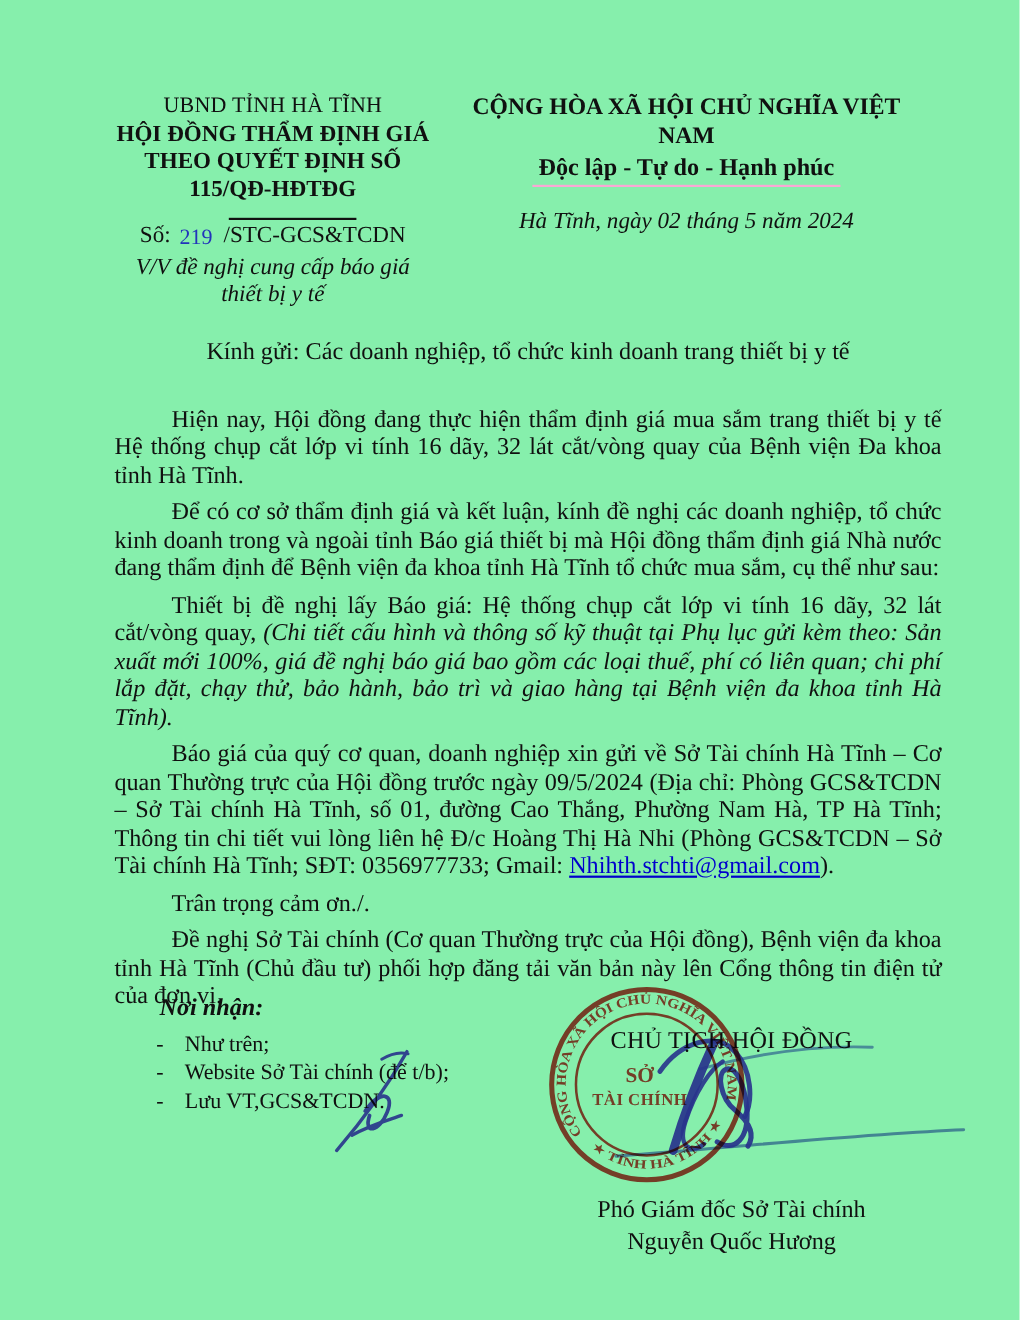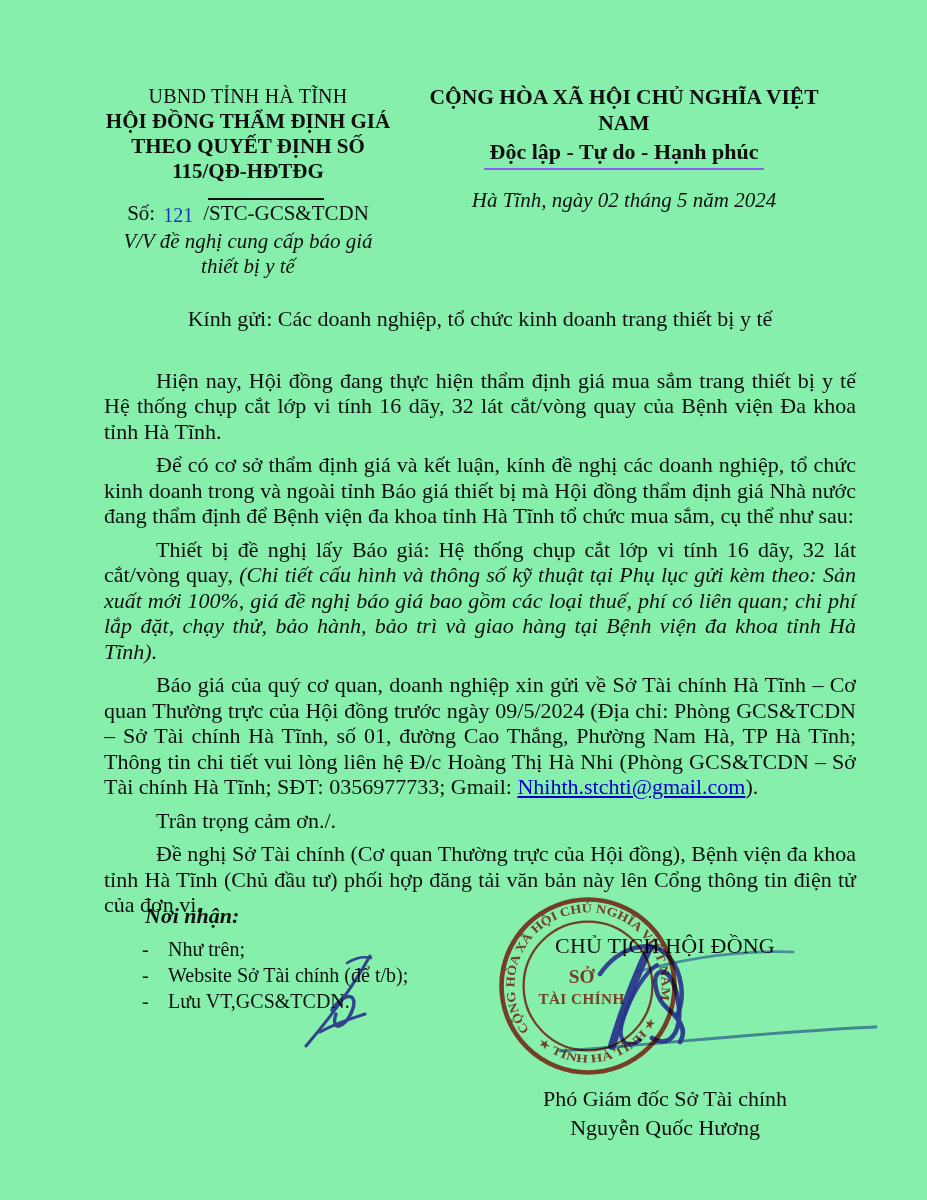--- a/index.html
+++ b/index.html
@@ -16,21 +16,21 @@
   .hl-decision{font-size:21px;font-weight:bold;margin-top:0;}
   .ul-black{border-bottom:2px solid #111;padding-bottom:15px;}
   .so-line{margin-top:17px;font-size:21px;white-space:nowrap;}
   .blue-num{color:#2233bb;font-size:20px;margin:0 10px 0 8px;display:inline-block;transform:translateY(2px);}
   .subject{font-style:italic;font-size:21px;line-height:25px;margin-top:3px;padding:0 18px;}
 
   
   .header-right{position:absolute;left:408px;top:84px;width:432px;text-align:center;}
   .nh-title{font-size:21.5px;font-weight:bold;line-height:26px;}
   .nh-motto{font-size:22px;font-weight:bold;margin-top:3px;}
-  .ul-motto{border-bottom:2px solid #8b5cf6;padding:0 6px 4px;}
+  .ul-motto{border-bottom:2px solid #f9a8d4;padding:0 6px 4px;}
   .date-line{font-style:italic;font-size:21px;margin-top:23px;}
 
   
   .body-block{position:absolute;left:104px;top:306px;width:752px;font-size:22px;line-height:25.5px;text-align:justify;}
   .salutation{text-align:center;margin:0 0 36px;text-indent:0;}
   .body-block p{margin:0 0 8px;text-indent:52px;}
   .it{font-style:italic;}
   a.email{color:#0000cc;text-decoration:underline;cursor:pointer;font-family:Liberation Serif, serif;}
 
   
@@ -51,21 +51,21 @@
 <body>
 
 <div class="page">
 
   <div class="header-left">
     <div class="hl-agency">UBND TỈNH HÀ TĨNH</div>
     <div class="hl-bold">HỘI ĐỒNG THẨM ĐỊNH GIÁ</div>
     <div class="hl-bold">THEO QUYẾT ĐỊNH SỐ</div>
     <div class="hl-decision"><span>115/</span><span class="ul-black">QĐ-HĐTĐG</span></div>
     <div class="so-line">
-      <span>Số:</span><span class="blue-num">121</span><span>/STC-GCS&amp;TCDN</span>
+      <span>Số:</span><span class="blue-num">219</span><span>/STC-GCS&amp;TCDN</span>
     </div>
     <div class="subject">V/V đề nghị cung cấp báo giá thiết bị y tế</div>
   </div>
 
   <div class="header-right">
     <div class="nh-title">CỘNG HÒA XÃ HỘI CHỦ NGHĨA VIỆT NAM</div>
     <div class="nh-motto"><span class="ul-motto">Độc lập - Tự do - Hạnh phúc</span></div>
     <div class="date-line">Hà Tĩnh, ngày 02 tháng 5 năm 2024</div>
   </div>
 

